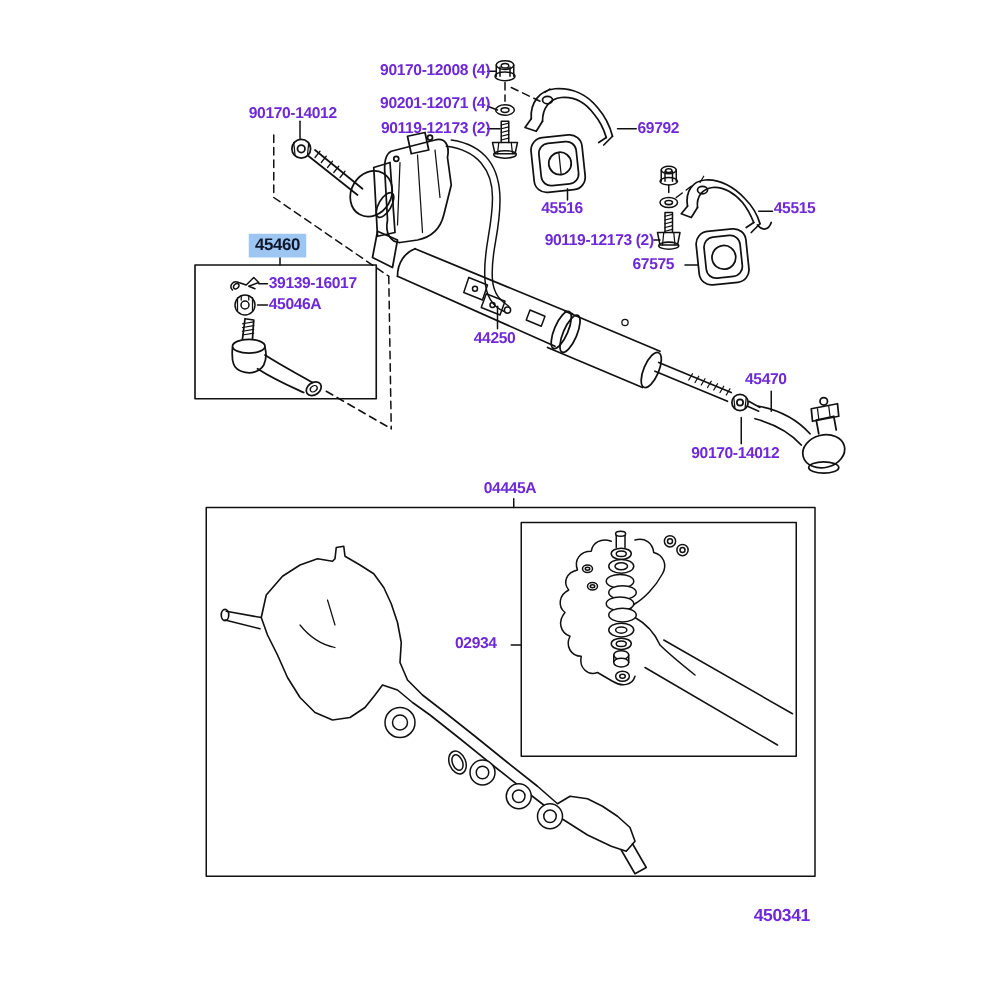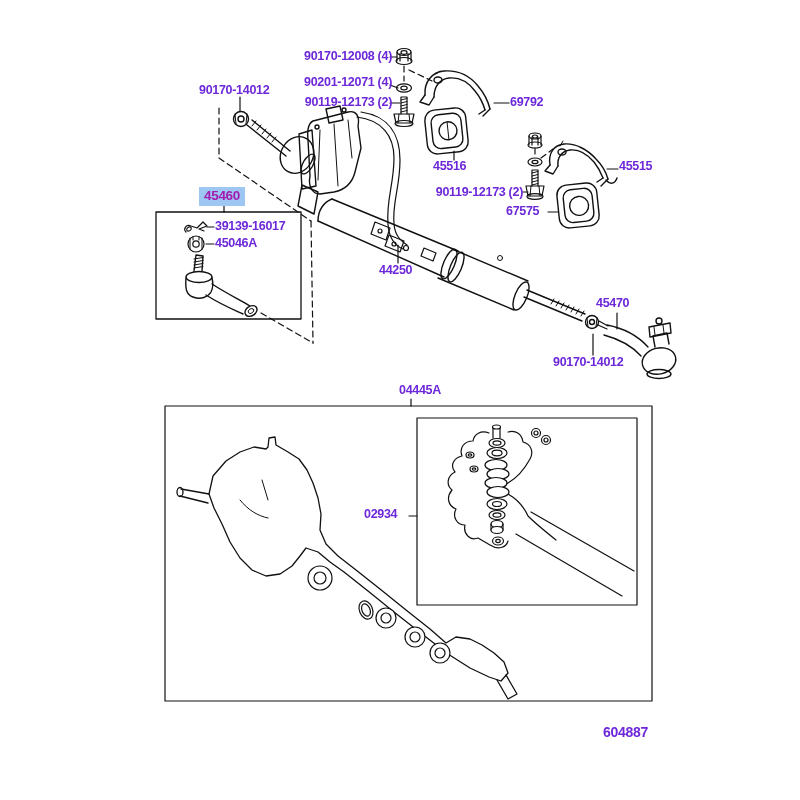--- a/index.html
+++ b/index.html
@@ -2,21 +2,21 @@
 <html><head>
 <meta charset="utf-8">
 <style>
   html,body{margin:0;padding:0;background:#fff;}
   #stage{position:relative;width:800px;height:800px;background:#fff;overflow:hidden;
          font-family:"Liberation Sans",sans-serif;}
   #art{position:absolute;left:0;top:0;}
   .lbl{position:absolute;font-weight:bold;font-size:12.5px;line-height:1.05;
        letter-spacing:-0.3px;color:#6d28d9;white-space:nowrap;cursor:pointer;}
   .ra{width:122px;text-align:right;}
-  .hl{background:#9dc6f2;color:#a21caf;padding:2px 5px 3px;font-size:13.5px;}
+  .hl{background:#9dc6f2;color:#0f172a;padding:2px 5px 3px;font-size:13.5px;}
   .static{cursor:default;}
   svg *{vector-effect:non-scaling-stroke;}
 </style>
 </head>
 <body>
 
 <div id="stage">
 
 <svg id="art" width="800" height="800" viewBox="0 0 800 800" fill="none" stroke="#111" stroke-width="1.4" stroke-linecap="round" stroke-linejoin="round">
 
@@ -293,17 +293,17 @@
 <div class="lbl" style="left:433px;top:160px">45516</div>
 <div class="lbl" style="left:619px;top:160px">45515</div>
 <div class="lbl ra" style="left:401px;top:186px">90119-12173 (2)</div>
 <div class="lbl" style="left:506px;top:205px">67575</div>
 <div class="lbl hl" style="left:199px;top:187px">45460</div>
 <div class="lbl" style="left:215px;top:220px">39139-16017</div>
 <div class="lbl" style="left:215px;top:237px">45046A</div>
 <div class="lbl" style="left:379px;top:264px">44250</div>
 <div class="lbl" style="left:596px;top:297px">45470</div>
 <div class="lbl" style="left:553px;top:356px">90170-14012</div>
-<div class="lbl" style="left:399px;top:384px">04445A</div>
+<div class="lbl" style="left:387px;top:384px">04445A</div>
 <div class="lbl" style="left:364px;top:508px">02934</div>
-<div class="lbl static" style="left:603px;top:725px;font-size:14px">604887</div>
+<div class="lbl static" style="left:603px;top:725px;font-size:14px">450341</div>
 
 </div>
 
 </body></html>

